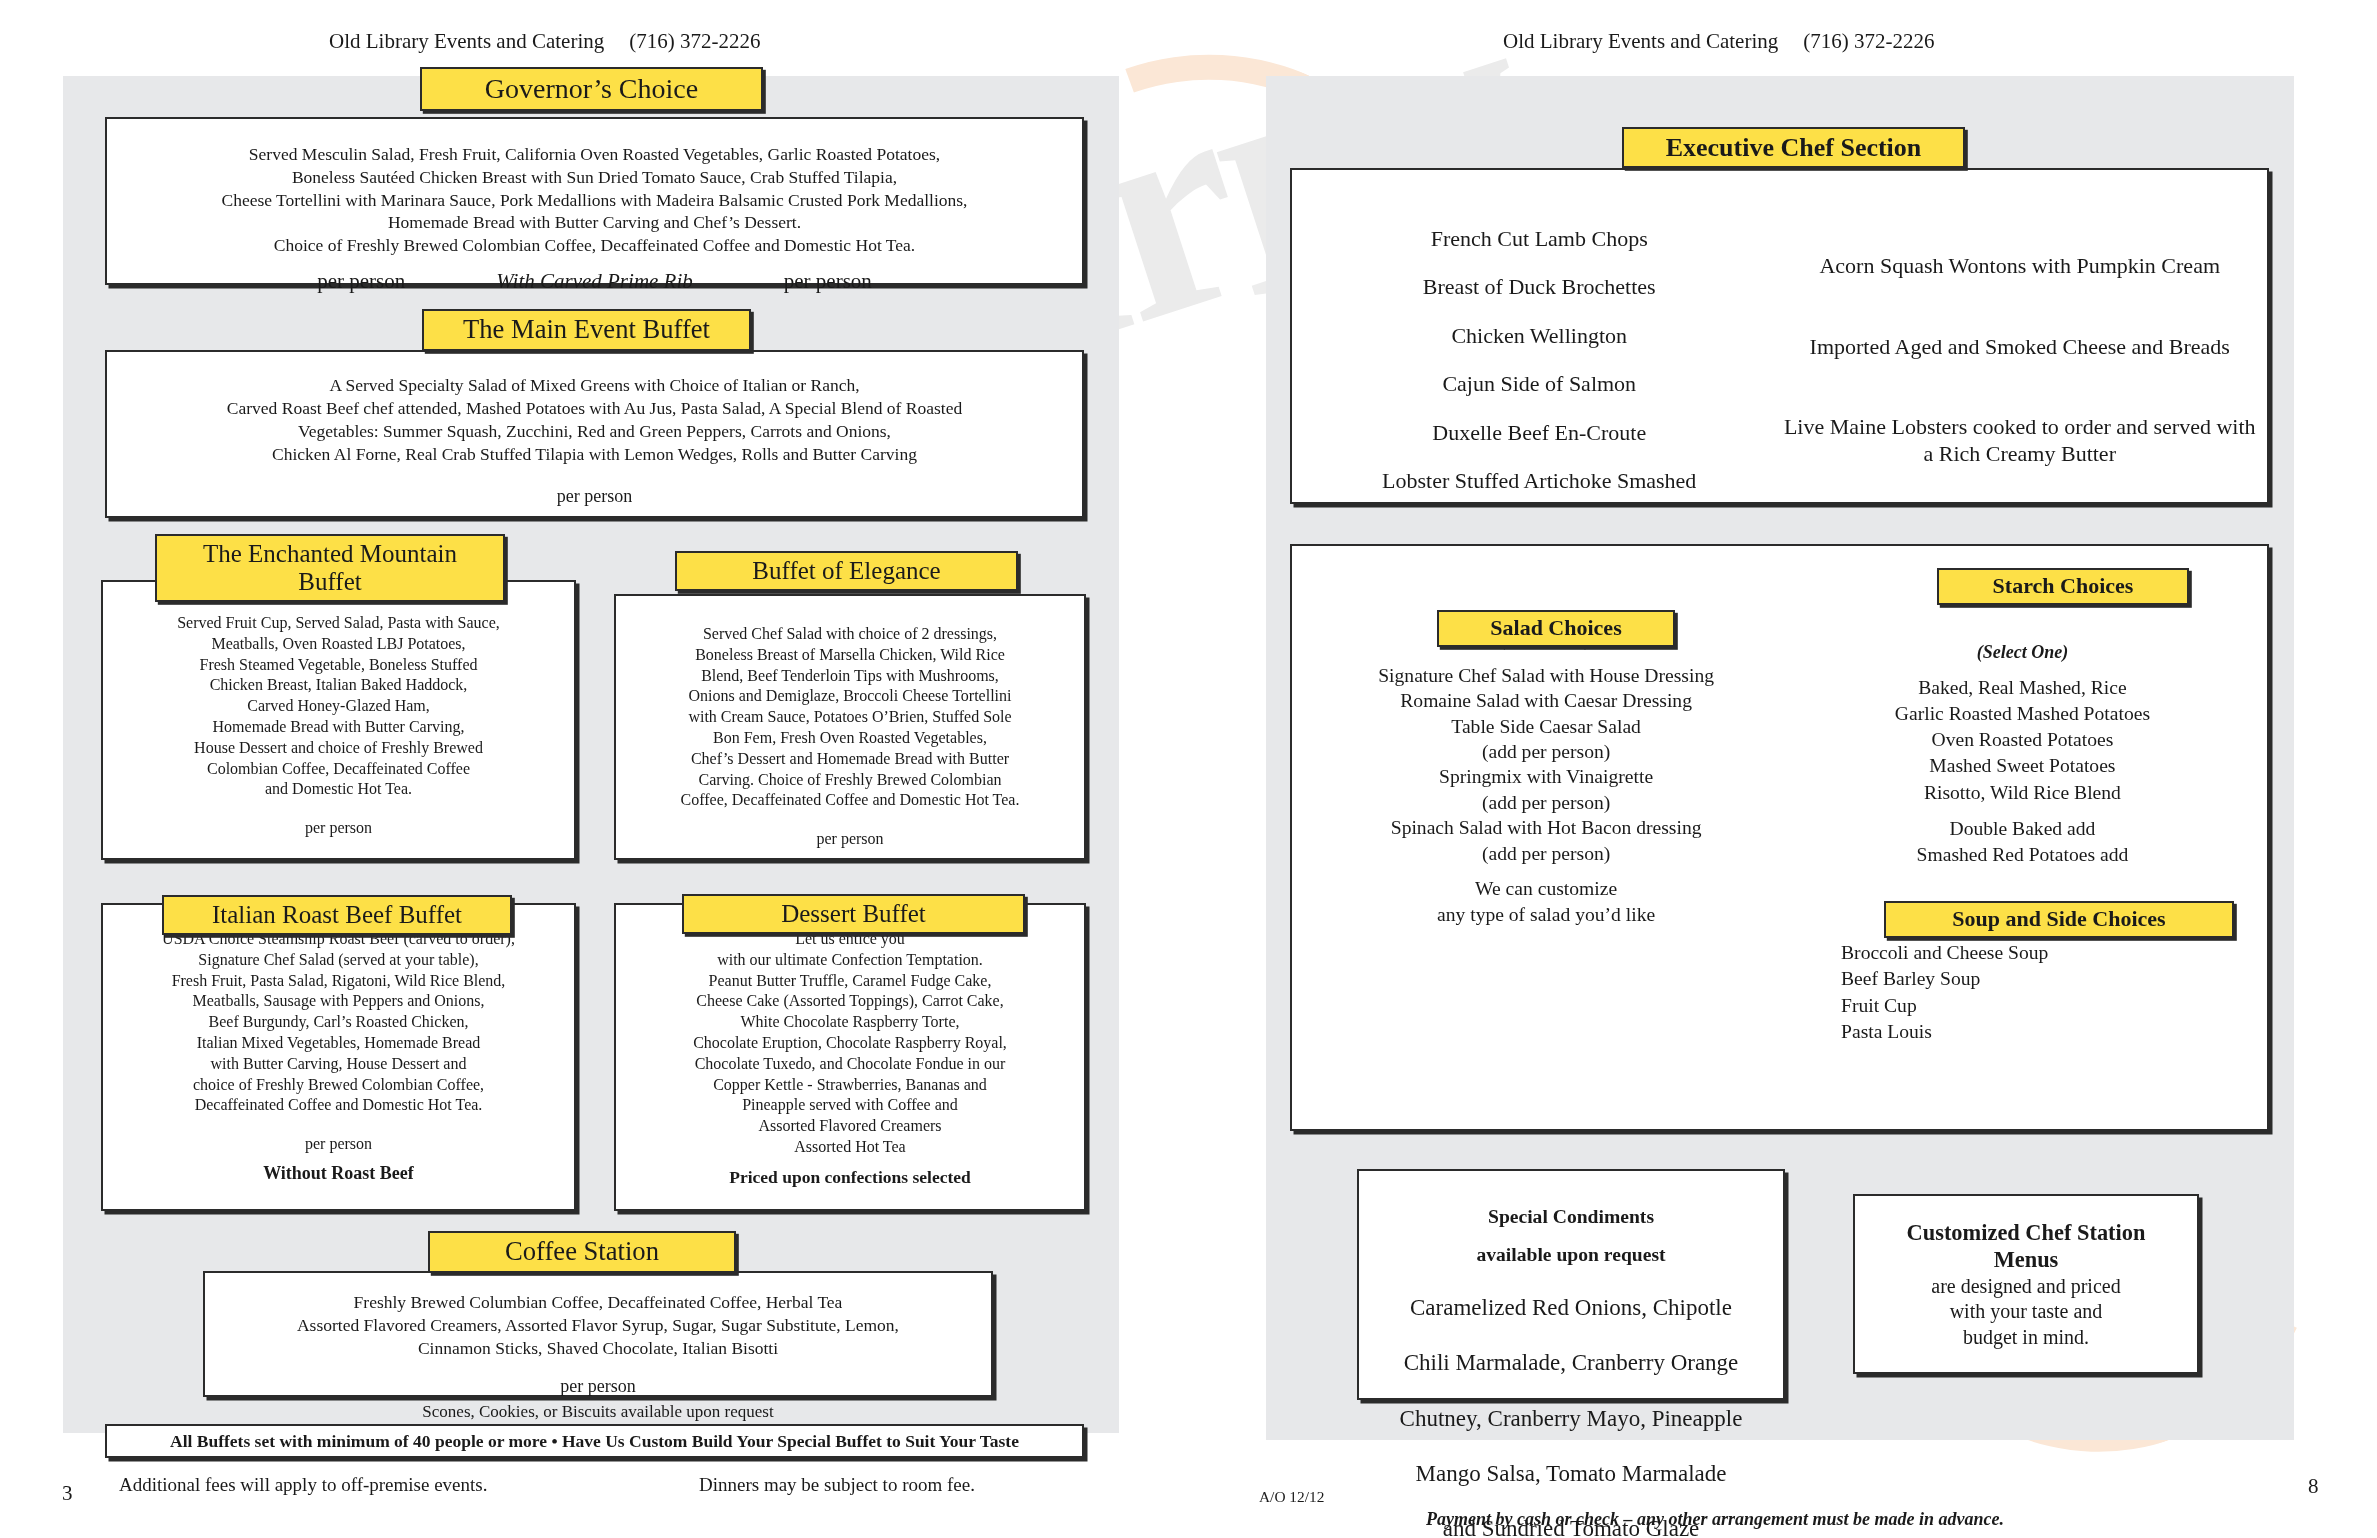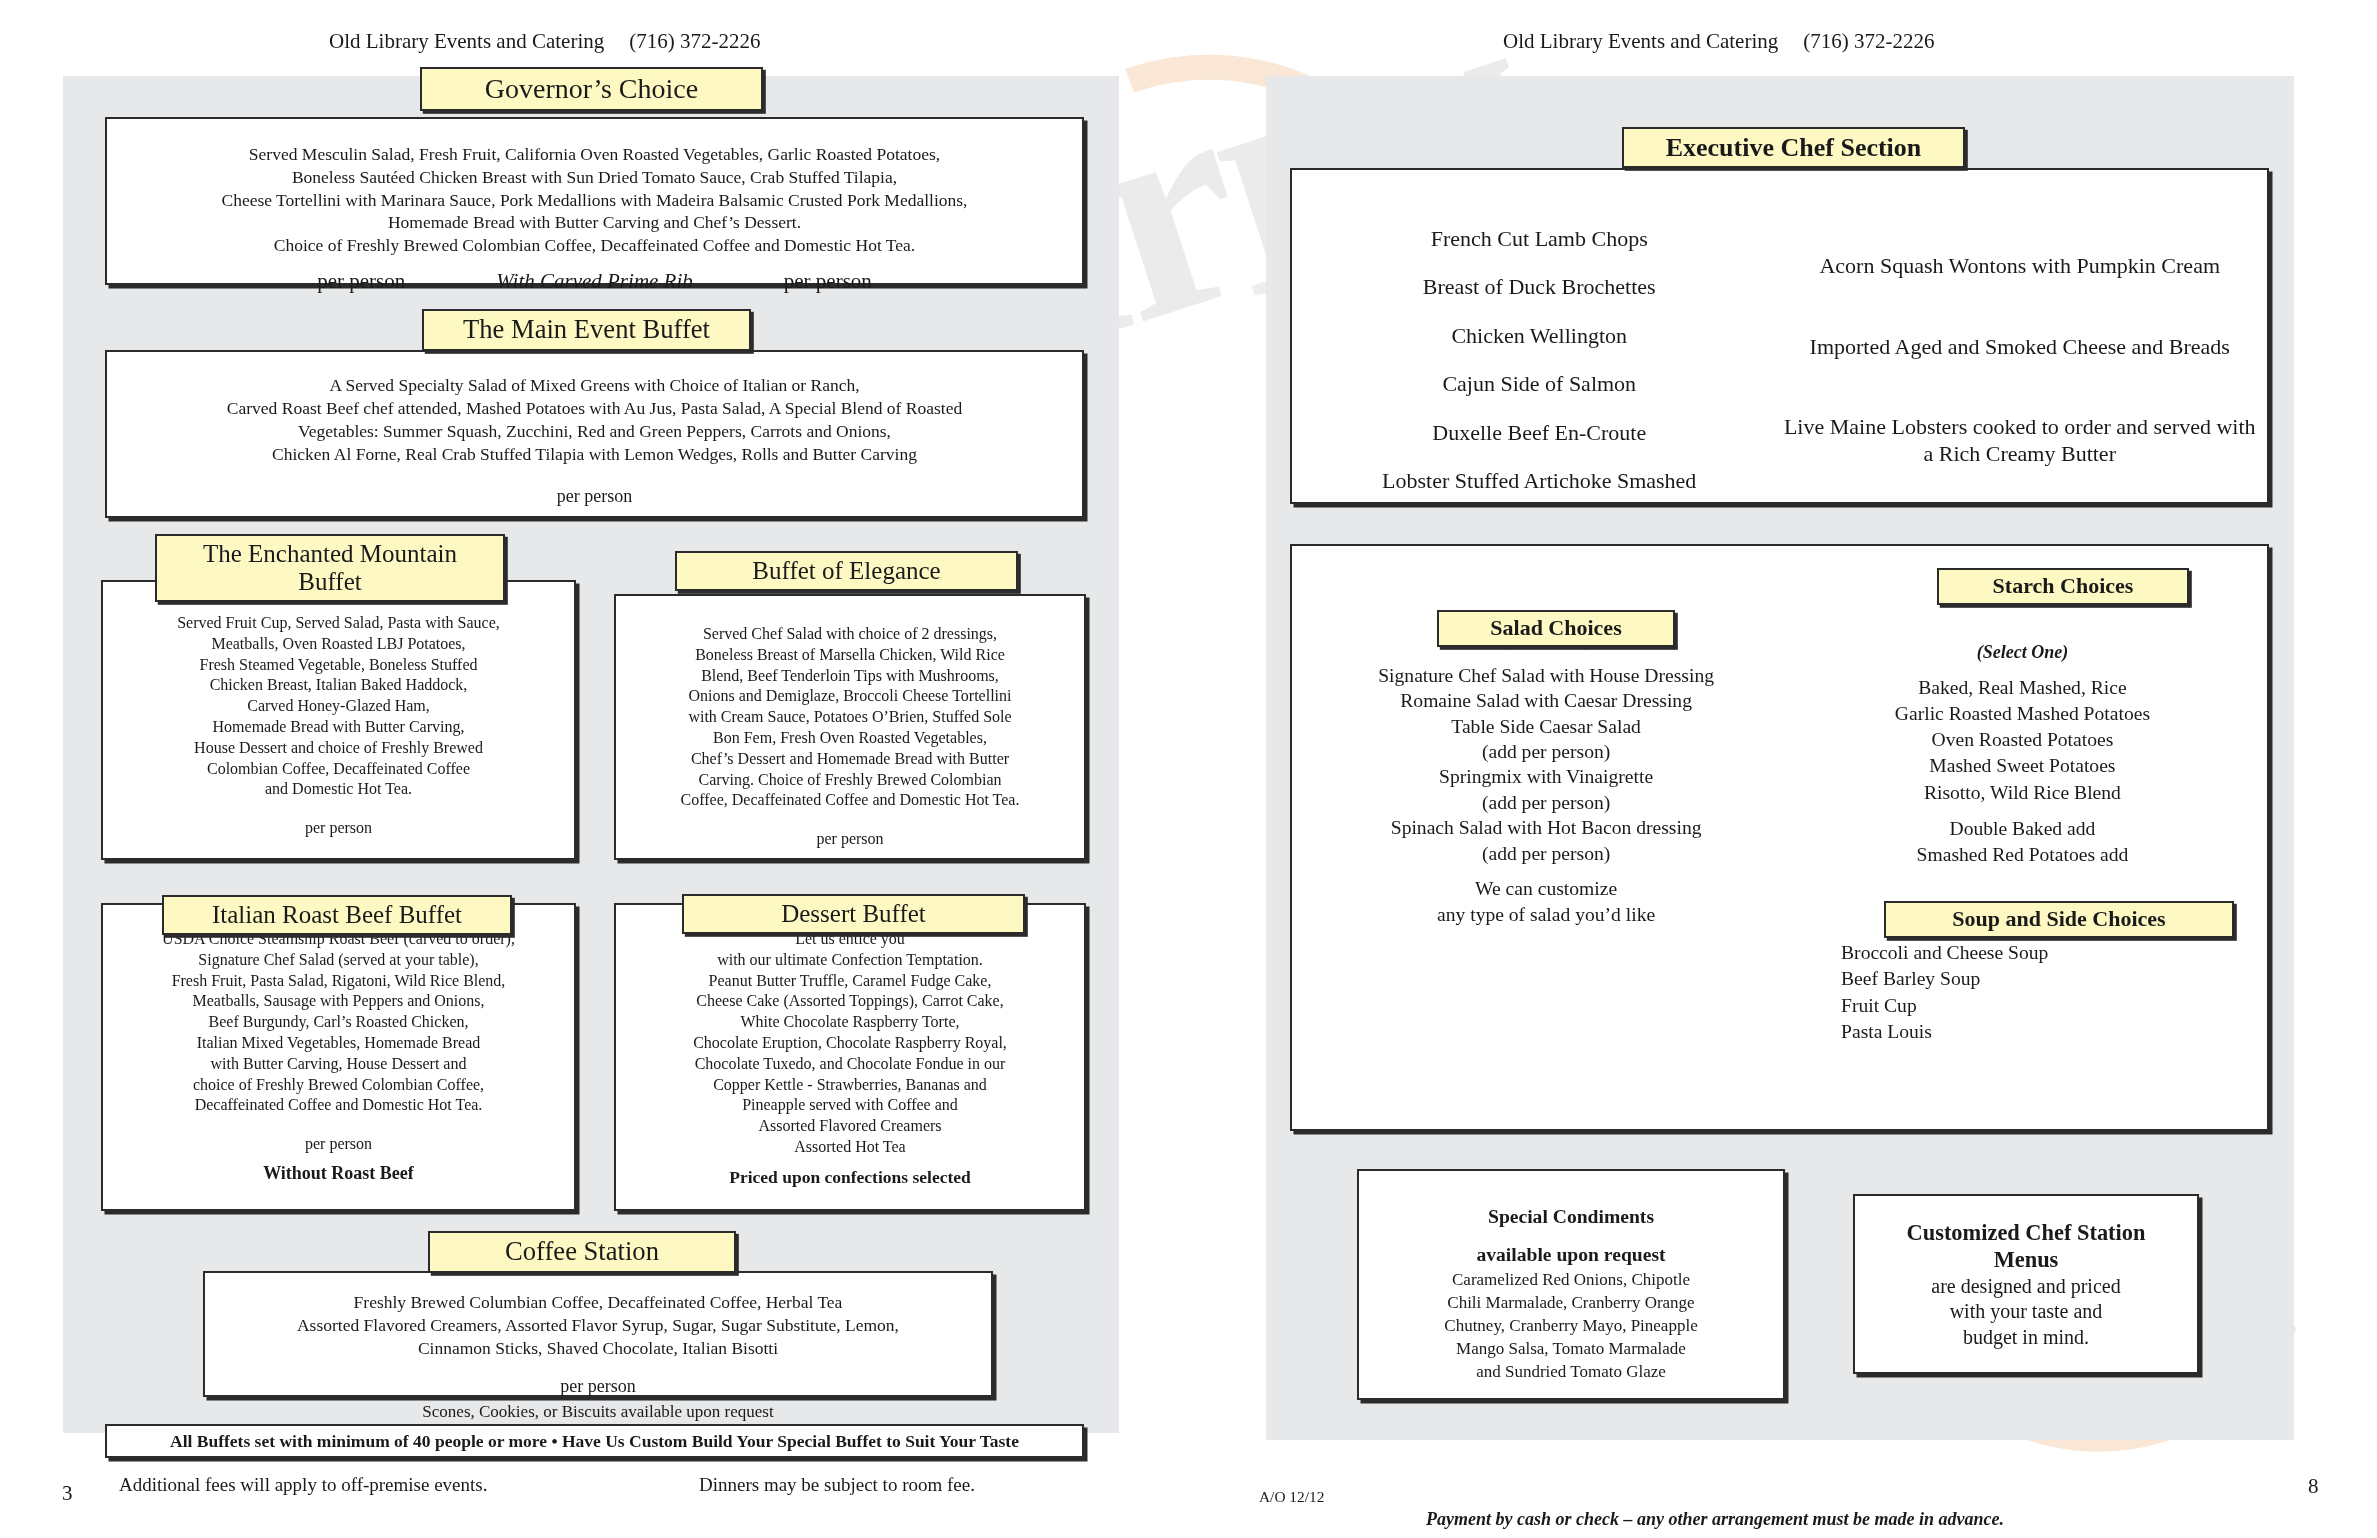--- a/index.html
+++ b/index.html
@@ -59,21 +59,21 @@
   .box{
     position:absolute;
     background:#ffffff;
     border:2.1px solid #2b2b2b;
     box-shadow:3.5px 3.5px 0 #2b2b2b;
     z-index:3;
     box-sizing:border-box;
   }
   .box-title{
     position:absolute;
-    background:#fef9c3;
+    background:#fde047;
     border:2.1px solid #2b2b2b;
     box-shadow:2.8px 2.8px 0 #2b2b2b;
     z-index:6;
     text-align:center;
     box-sizing:border-box;
     white-space:nowrap;
     line-height:1.12;
     padding:4.2px 18px;
   }
   .body-text{
@@ -157,21 +157,21 @@
   .choice-line{ font-size:19.6px; line-height:1.30; }
   .add-line{ font-size:19.6px; line-height:1.30; }
   .starch-list{ padding-top:67px; }
   .starch-line{ font-size:19.6px; line-height:1.34;}
   .soup-head{ font-size:19.6px; text-align:center; margin-top:50px;}
   .soup-item{ font-size:19.6px; text-align:left; padding-left:52px; line-height:1.34;}
 
   #cond-box{ left:1357px; top:1169px; width:428px; height:231px; }
   #cond-body{ padding-top:19.6px; }
   .cond-head{ font-size:19.6px; font-weight:700; line-height:1.26;margin-top:14px;}
-  .cond-line{ font-size:17px; line-height:1.36;}
+  .cond-line{ font-size:23px; line-height:1.36;margin-top:24px;}
 
   #chef-box{ left:1853px; top:1194px; width:346px; height:180px; }
   #chef-body{ padding-top:24px; }
   .chef-head{ font-size:22.4px; font-weight:700; line-height:1.2;}
   .chef-line{ font-size:20px; line-height:1.28;}
 </style>
 </head>
 <body>
 
 <div class="watermark">

